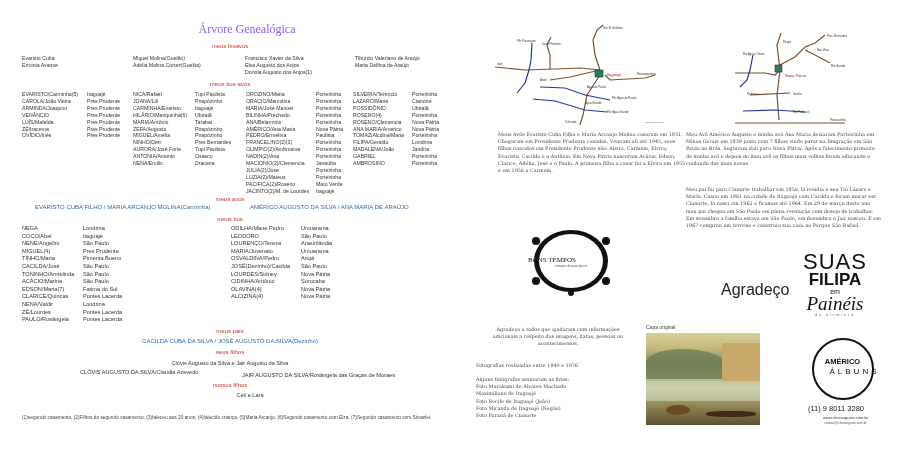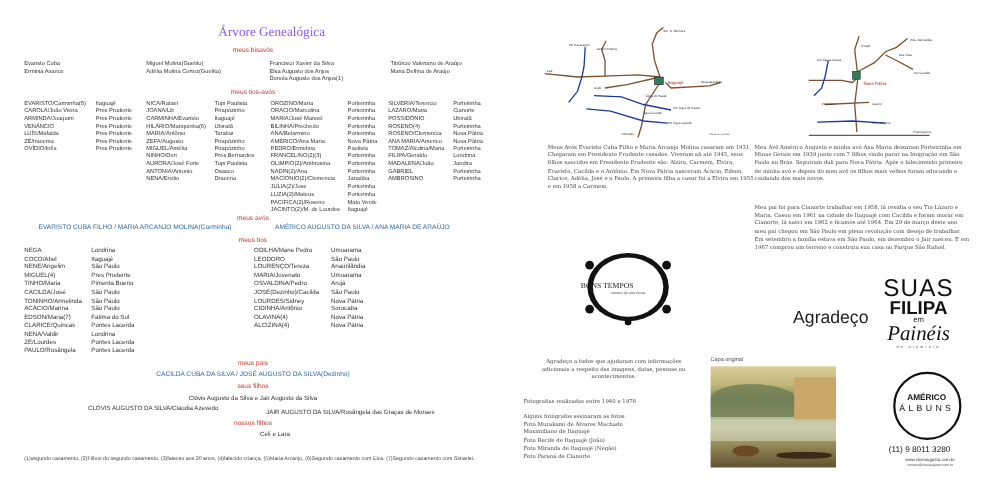--- a/index.html
+++ b/index.html
@@ -318,17 +318,17 @@
 <div class="abs" style="left:646px; top:333px; width:114px; height:92px; overflow:hidden; background:linear-gradient(180deg,#d9cf9a 0%,#c2b77a 18%,#7d8a5e 32%,#a9b48a 48%,#d6d3a8 60%,#9a8f5c 75%,#5f5230 100%);">
   <div class="abs" style="left:0; top:16px; width:80px; height:30px; background:#6f7d55; border-radius:50% 60% 0 0; opacity:0.8;"></div>
   <div class="abs" style="left:76px; top:10px; width:38px; height:40px; background:#c9a86a;"></div>
   <div class="abs" style="left:0; top:48px; width:114px; height:20px; background:#c8ccb0; opacity:0.7;"></div>
   <div class="abs" style="left:20px; top:72px; width:24px; height:10px; background:#6b4a25; border-radius:50%;"></div>
   <div class="abs" style="left:60px; top:78px; width:50px; height:6px; background:#3b2a15; border-radius:40%;"></div>
 </div>
 
 <div class="abs" style="left:812px; top:338px; width:62px; height:62px; border:2.5px solid #111; border-radius:50%;">
   <div class="abs" style="left:0; width:57px; top:17px; text-align:center; font-size:7.5px; font-weight:bold; color:#111;">AMÉRICO</div>
-  <div class="abs" style="left:0; width:57px; top:27px; text-align:center; font-size:8px; letter-spacing:3px; color:#111;">ÁLBUNS</div>
+  <div class="abs" style="left:12px; width:57px; top:27px; text-align:center; font-size:8px; letter-spacing:3px; color:#111;">ÁLBUNS</div>
 </div>
 <div class="abs" style="left:808px; top:404px; width:75px; text-align:left; font-size:7.5px; color:#111;">(11) 9 8011 3280</div>
 <div class="abs" style="left:808px; top:415px; width:75px; text-align:center; font-size:4px; color:#333;">www.cloviaugusto.com.br</div>
 <div class="abs" style="left:808px; top:421px; width:75px; text-align:center; font-size:3.2px; color:#555;">contato@cloviaugusto.com.br</div>
 
 </body></html>

